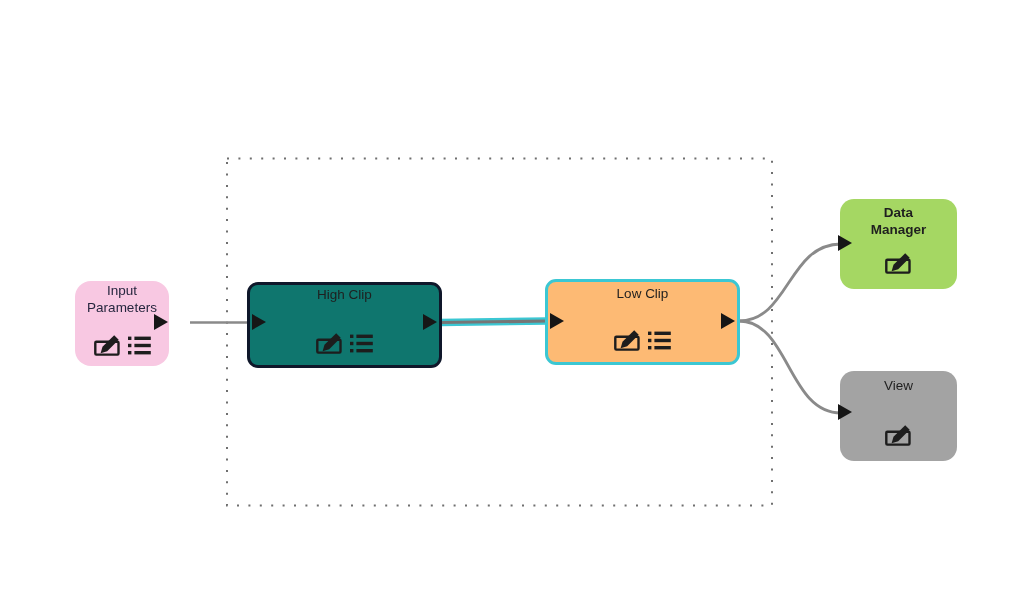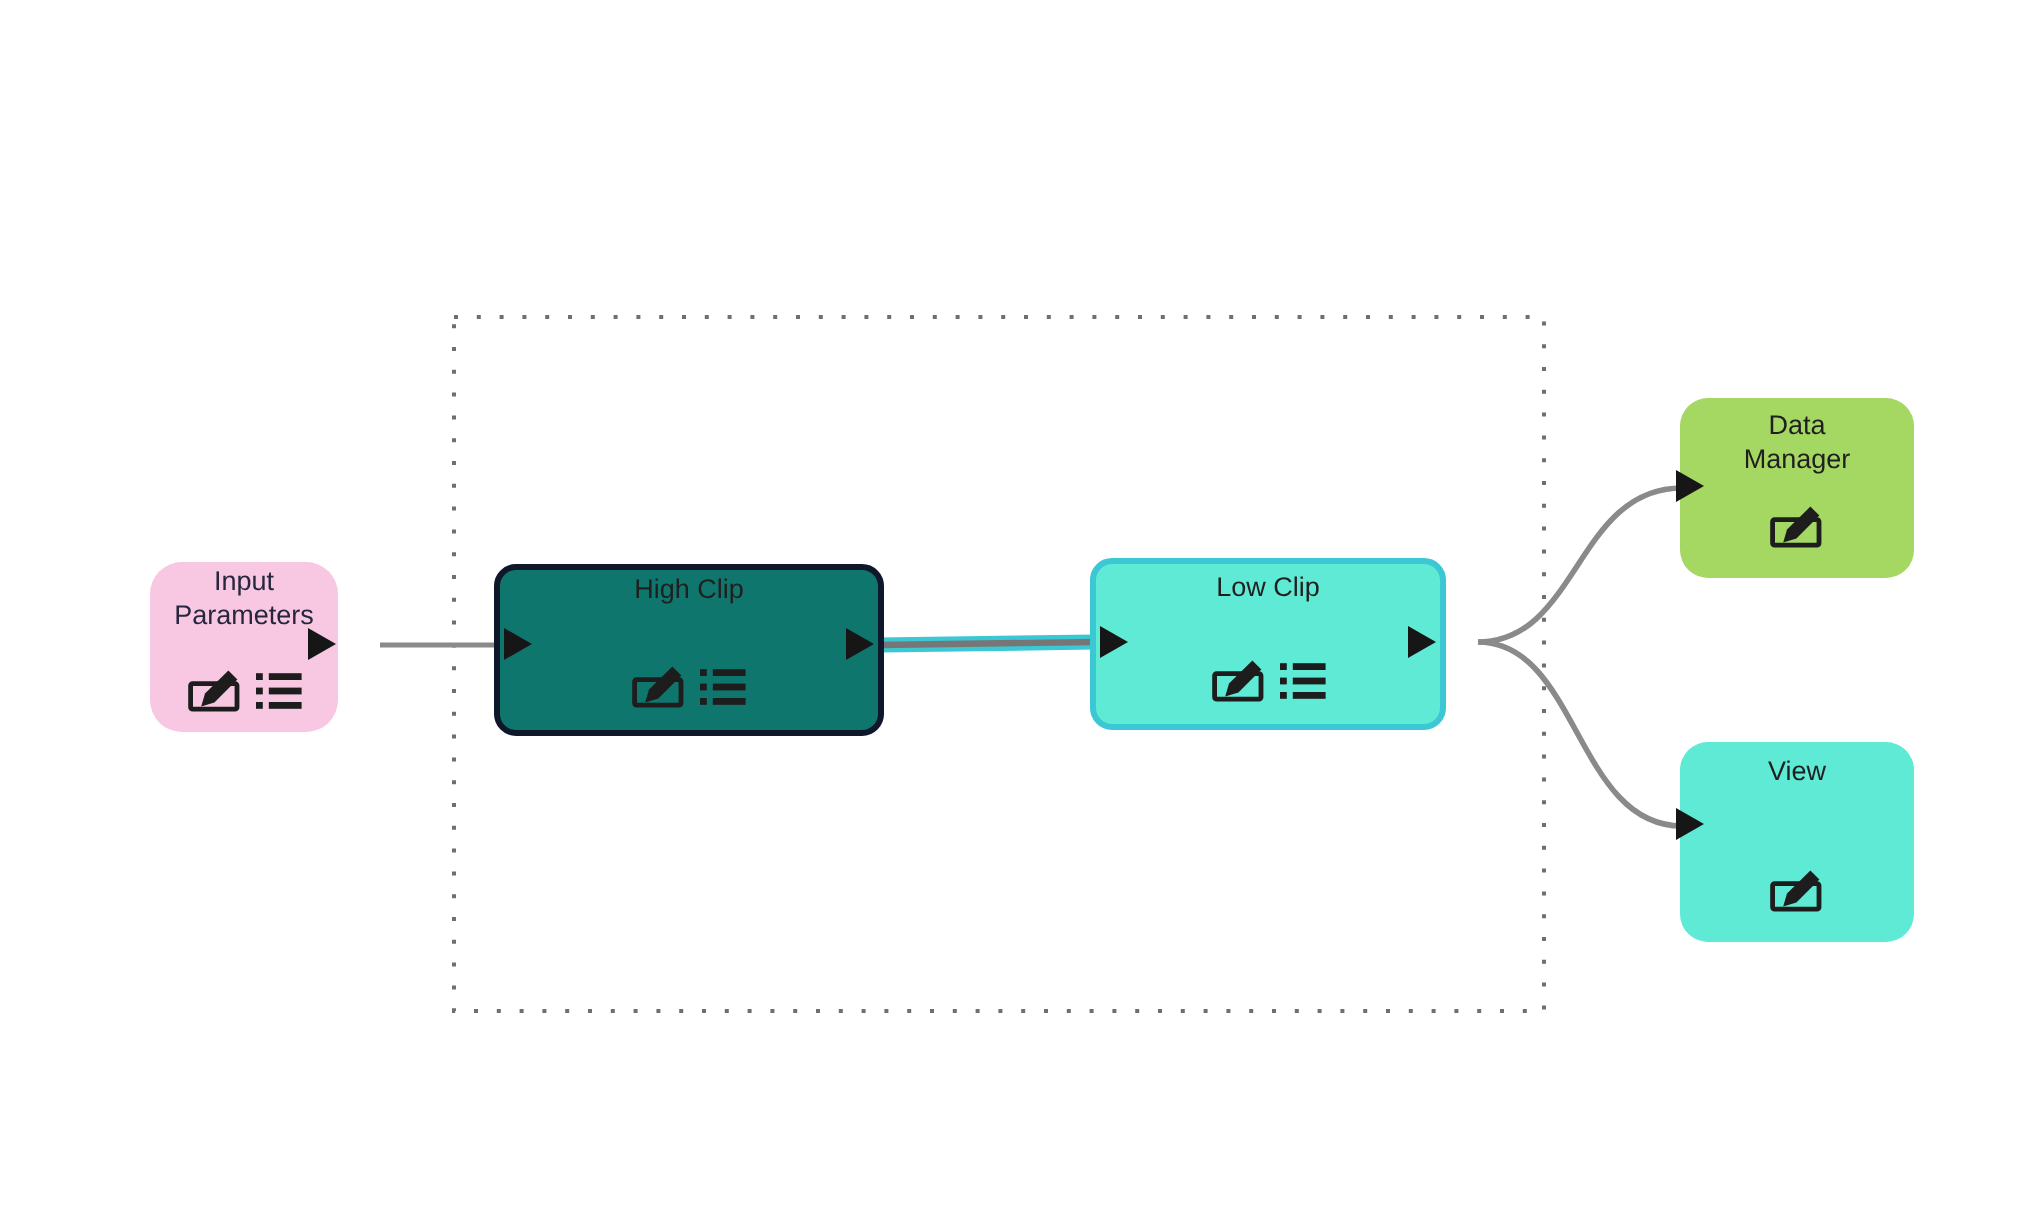--- a/index.html
+++ b/index.html
@@ -19,23 +19,23 @@
     align-items:center;gap:7px;
   }
   .port{
     position:absolute;width:0;height:0;
     border-top:8.5px solid transparent;border-bottom:8.5px solid transparent;
     border-left:14px solid #161616;
   }
   
   .n-input{left:75px;top:281px;width:94px;height:85px;border-radius:16px;background:#F8C8E2;color:#26263E;}
   .n-high {left:247px;top:282px;width:195px;height:86px;border-radius:11px;background:#0f766e;border:3px solid #0f172a;}
-  .n-low  {left:545px;top:279px;width:178px;height:86px;border-radius:11px;background:#5eead4;border:3px solid #3BC7D3;padding-left:25px;}
-  .n-dm   {left:840px;top:199px;width:117px;height:90px;border-radius:14px;background:#A5D763;}
-  .n-view {left:840px;top:371px;width:117px;height:100px;border-radius:14px;background:#5eead4;}
+  .n-low  {left:545px;top:279px;width:195px;height:86px;border-radius:11px;background:#fdba74;border:3px solid #3BC7D3;padding-left:25px;}
+  .n-dm   {left:840px;top:199px;width:117px;height:90px;border-radius:14px;background:#A5D763;font-weight:bold;}
+  .n-view {left:840px;top:371px;width:117px;height:90px;border-radius:14px;background:#a3a3a3;}
   
   .n-input .port-out{right:1px;top:33px;}
   .n-high .port-in{left:2px;top:29px;}
   .n-high .port-out{right:2px;top:29px;}
   .n-low .port-in{left:2px;top:31px;}
   .n-low .port-out{right:2px;top:31px;}
   .n-dm .port-in{left:-2px;top:36px;}
   .n-view .port-in{left:-2px;top:33px;}
 </style>
 </head>

